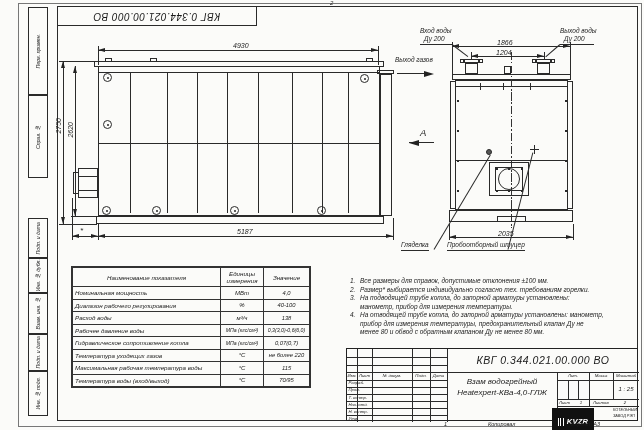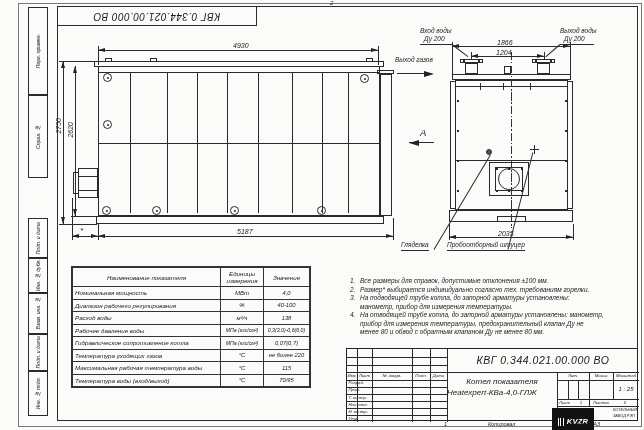--- a/index.html
+++ b/index.html
@@ -334,22 +334,22 @@
     <div class="tt" style="left:25px;top:24.5px;width:40px;text-align:center;font-size:4.3px">№ докум.</div>
     <div class="tt" style="left:65px;top:24.5px;width:18px;text-align:center;font-size:4.3px">Подп.</div>
     <div class="tt" style="left:83px;top:24.5px;width:17px;text-align:center;font-size:4.3px">Дата</div>
     <div class="tt" style="left:1.5px;top:32.3px;font-size:4.3px">Разраб.</div>
     <div class="tt" style="left:1.5px;top:39.4px;font-size:4.3px">Пров.</div>
     <div class="tt" style="left:1.5px;top:46.5px;font-size:4.3px">Т. контр.</div>
     <div class="tt" style="left:1.5px;top:53.6px;font-size:4.3px">Нач. отд.</div>
     <div class="tt" style="left:1.5px;top:60.7px;font-size:4.3px">Н. контр.</div>
     <div class="tt" style="left:1.5px;top:67.8px;font-size:4.3px">Утв.</div>
     <div class="tt" style="left:100px;top:0;width:192px;height:23px;display:flex;align-items:center;justify-content:center;font-size:10.5px;letter-spacing:.5px">КВГ 0.344.021.00.000 ВО</div>
-    <div class="tt" style="left:100px;top:29px;width:110px;text-align:center;font-size:8px">Котел показателя</div>
-    <div class="tt" style="left:100px;top:40px;width:110px;text-align:left;font-size:8px">Heatexpert-КВа-4,0-ГЛЖ</div>
+    <div class="tt" style="left:100px;top:29px;width:110px;text-align:center;font-size:8px">Взам водогрейный</div>
+    <div class="tt" style="left:100px;top:40px;width:110px;text-align:center;font-size:8px">Heatexpert-КВа-4,0-ГЛЖ</div>
     <div class="vl" style="left:210px;top:23px;height:50px"></div>
     <div class="vl" style="left:242px;top:23px;height:34px"></div>
     <div class="vl" style="left:266px;top:23px;height:27px"></div>
     <div class="vl" style="left:221px;top:30.5px;height:19.5px"></div>
     <div class="vl" style="left:231px;top:30.5px;height:19.5px"></div>
     <div class="hl" style="left:210px;top:30.5px;width:82px"></div>
     <div class="hl" style="left:210px;top:50px;width:82px"></div>
     <div class="hl" style="left:210px;top:57px;width:82px"></div>
     <div class="tt" style="left:210px;top:24.5px;width:32px;text-align:center;font-size:4.3px">Лит.</div>
     <div class="tt" style="left:242px;top:24.5px;width:24px;text-align:center;font-size:4.3px">Масса</div>

